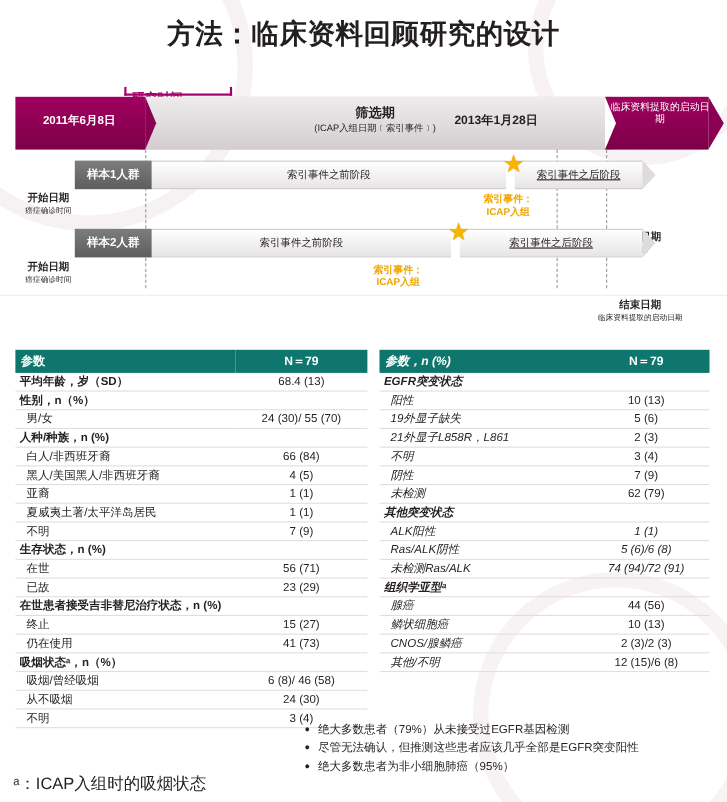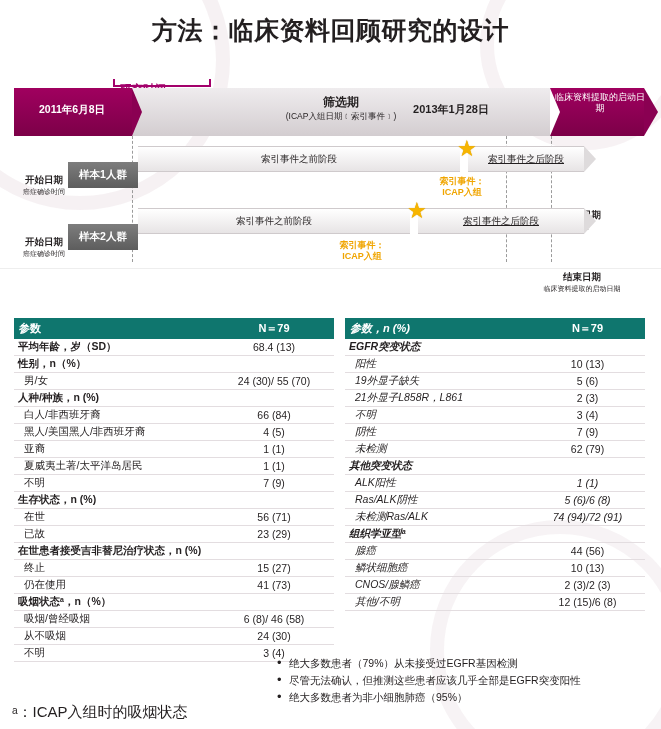--- a/index.html
+++ b/index.html
@@ -107,21 +107,21 @@
   .vd2 { left:498px; }
   .vd3 { left:543px; }
 
   
   .cohort { position:absolute; left:6px; width:630px; }
   .c1 { top:84px; }
   .c2 { top:146px; }
 
   .c-bar { position:absolute; left:54px; top:0; width:528px; height:26px; }
   .c-head {
-    position:absolute; left:0; top:16px; width:70px; height:26px;
+    position:absolute; left:0; top:0; width:70px; height:26px;
     background: linear-gradient(#7d7d7d, #5d5d5d);
     color:#fff; font-size:10.5px; font-weight:bold;
     display:flex; align-items:center; justify-content:center;
   }
   .c-seg-pre {
     position:absolute; left:70px; top:0; height:26px;
     background: linear-gradient(#ffffff, #e7e4e5);
     border-top:1px solid #cfcacc; border-bottom:1px solid #cfcacc;
     display:flex; align-items:center; justify-content:center;
     font-size:9.5px; color:#231f20;

